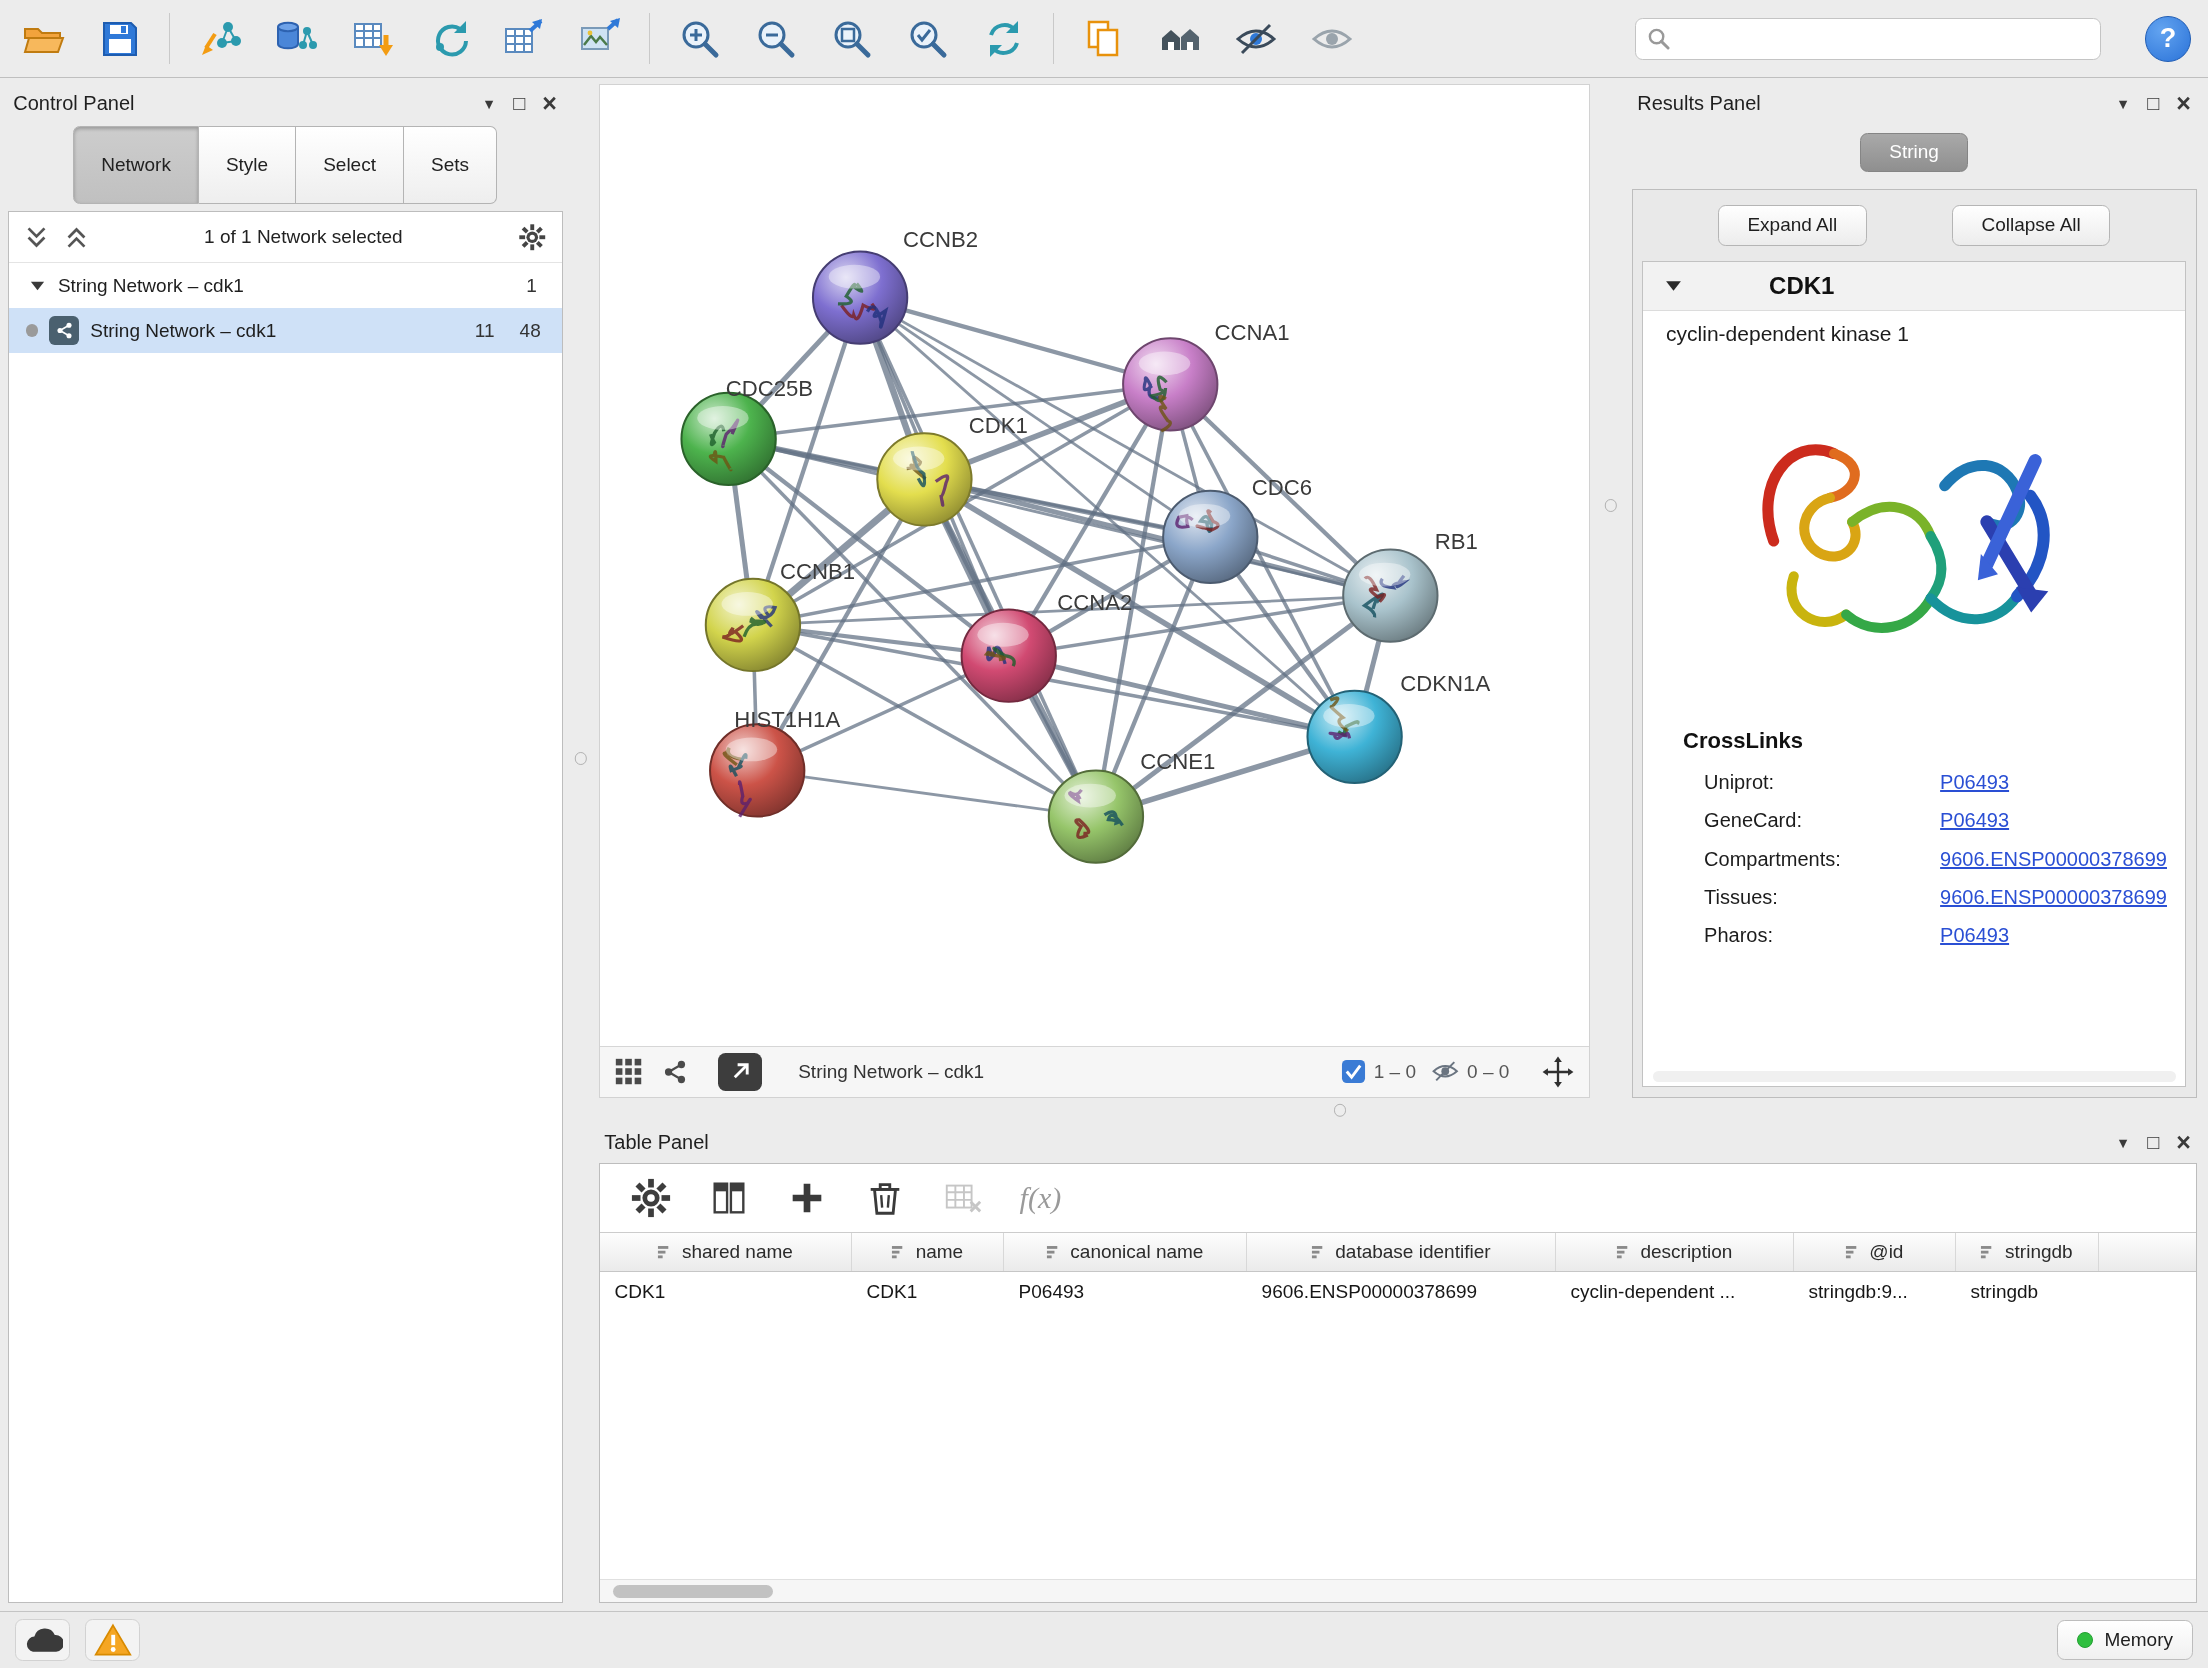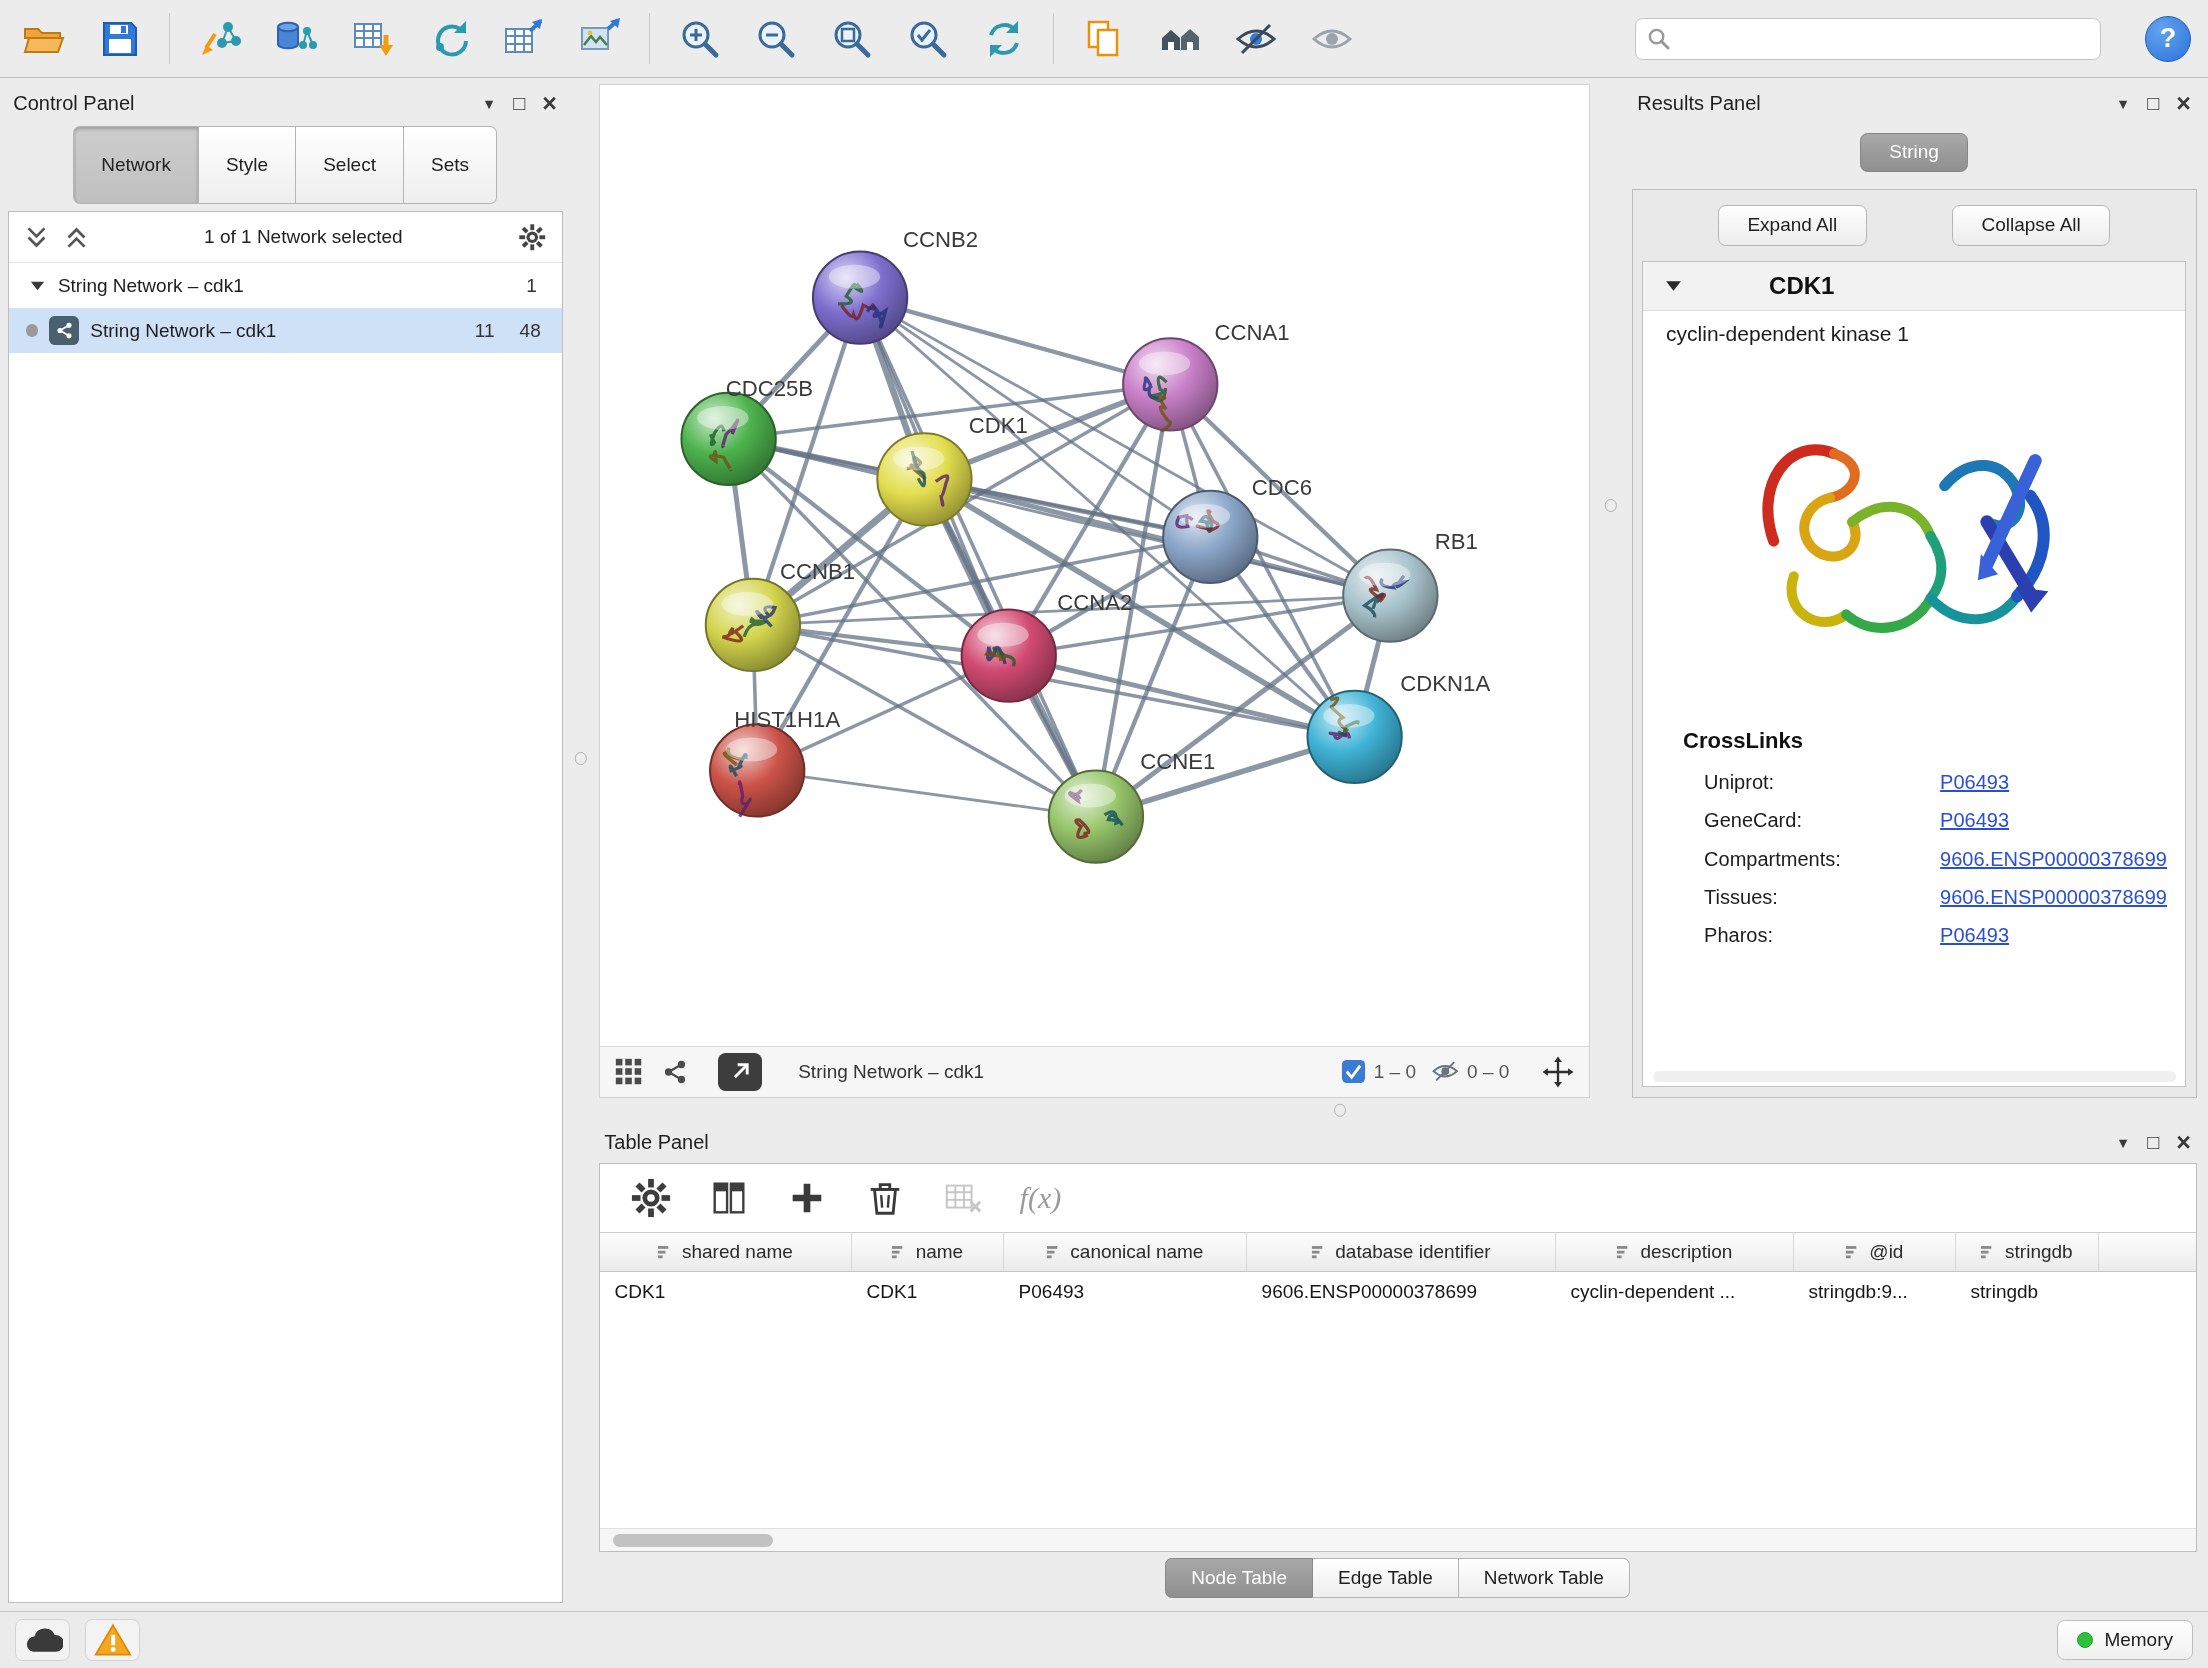--- a/index.html
+++ b/index.html
@@ -780,25 +780,20 @@
               <div class="td" style="width: 309px;">9606.ENSP00000378699</div>
               <div class="td" style="width: 238px;">cyclin-dependent ...</div>
               <div class="td" style="width: 162px;">stringdb:9...</div>
               <div class="td" style="width: 143px;">stringdb</div>
             </div>
           <div class="tbl-body-space"></div>
           <div class="tp-scrollbar">
               <div class="tp-thumb"></div>
             </div>
         </div>
-        <div class="tp-tabs">
-          <div class="tp-tab selected">Node Table</div>
-          <div class="tp-tab">Edge Table</div>
-          <div class="tp-tab">Network Table</div>
-        </div>
       </div>
     </div>
   </div>
 
   <div class="statusbar">
     <div class="sb-btn">
       <svg width="40" height="30" viewBox="0 0 44 32">
           <path d="M11 29 a8.5 8.5 0 0 1 1.5 -16.8 A12 12 0 0 1 35 10.5 a7.5 7.5 0 0 1 1.5 18.5 z" fill="#3a3a3a"></path>
         </svg>
     </div>

